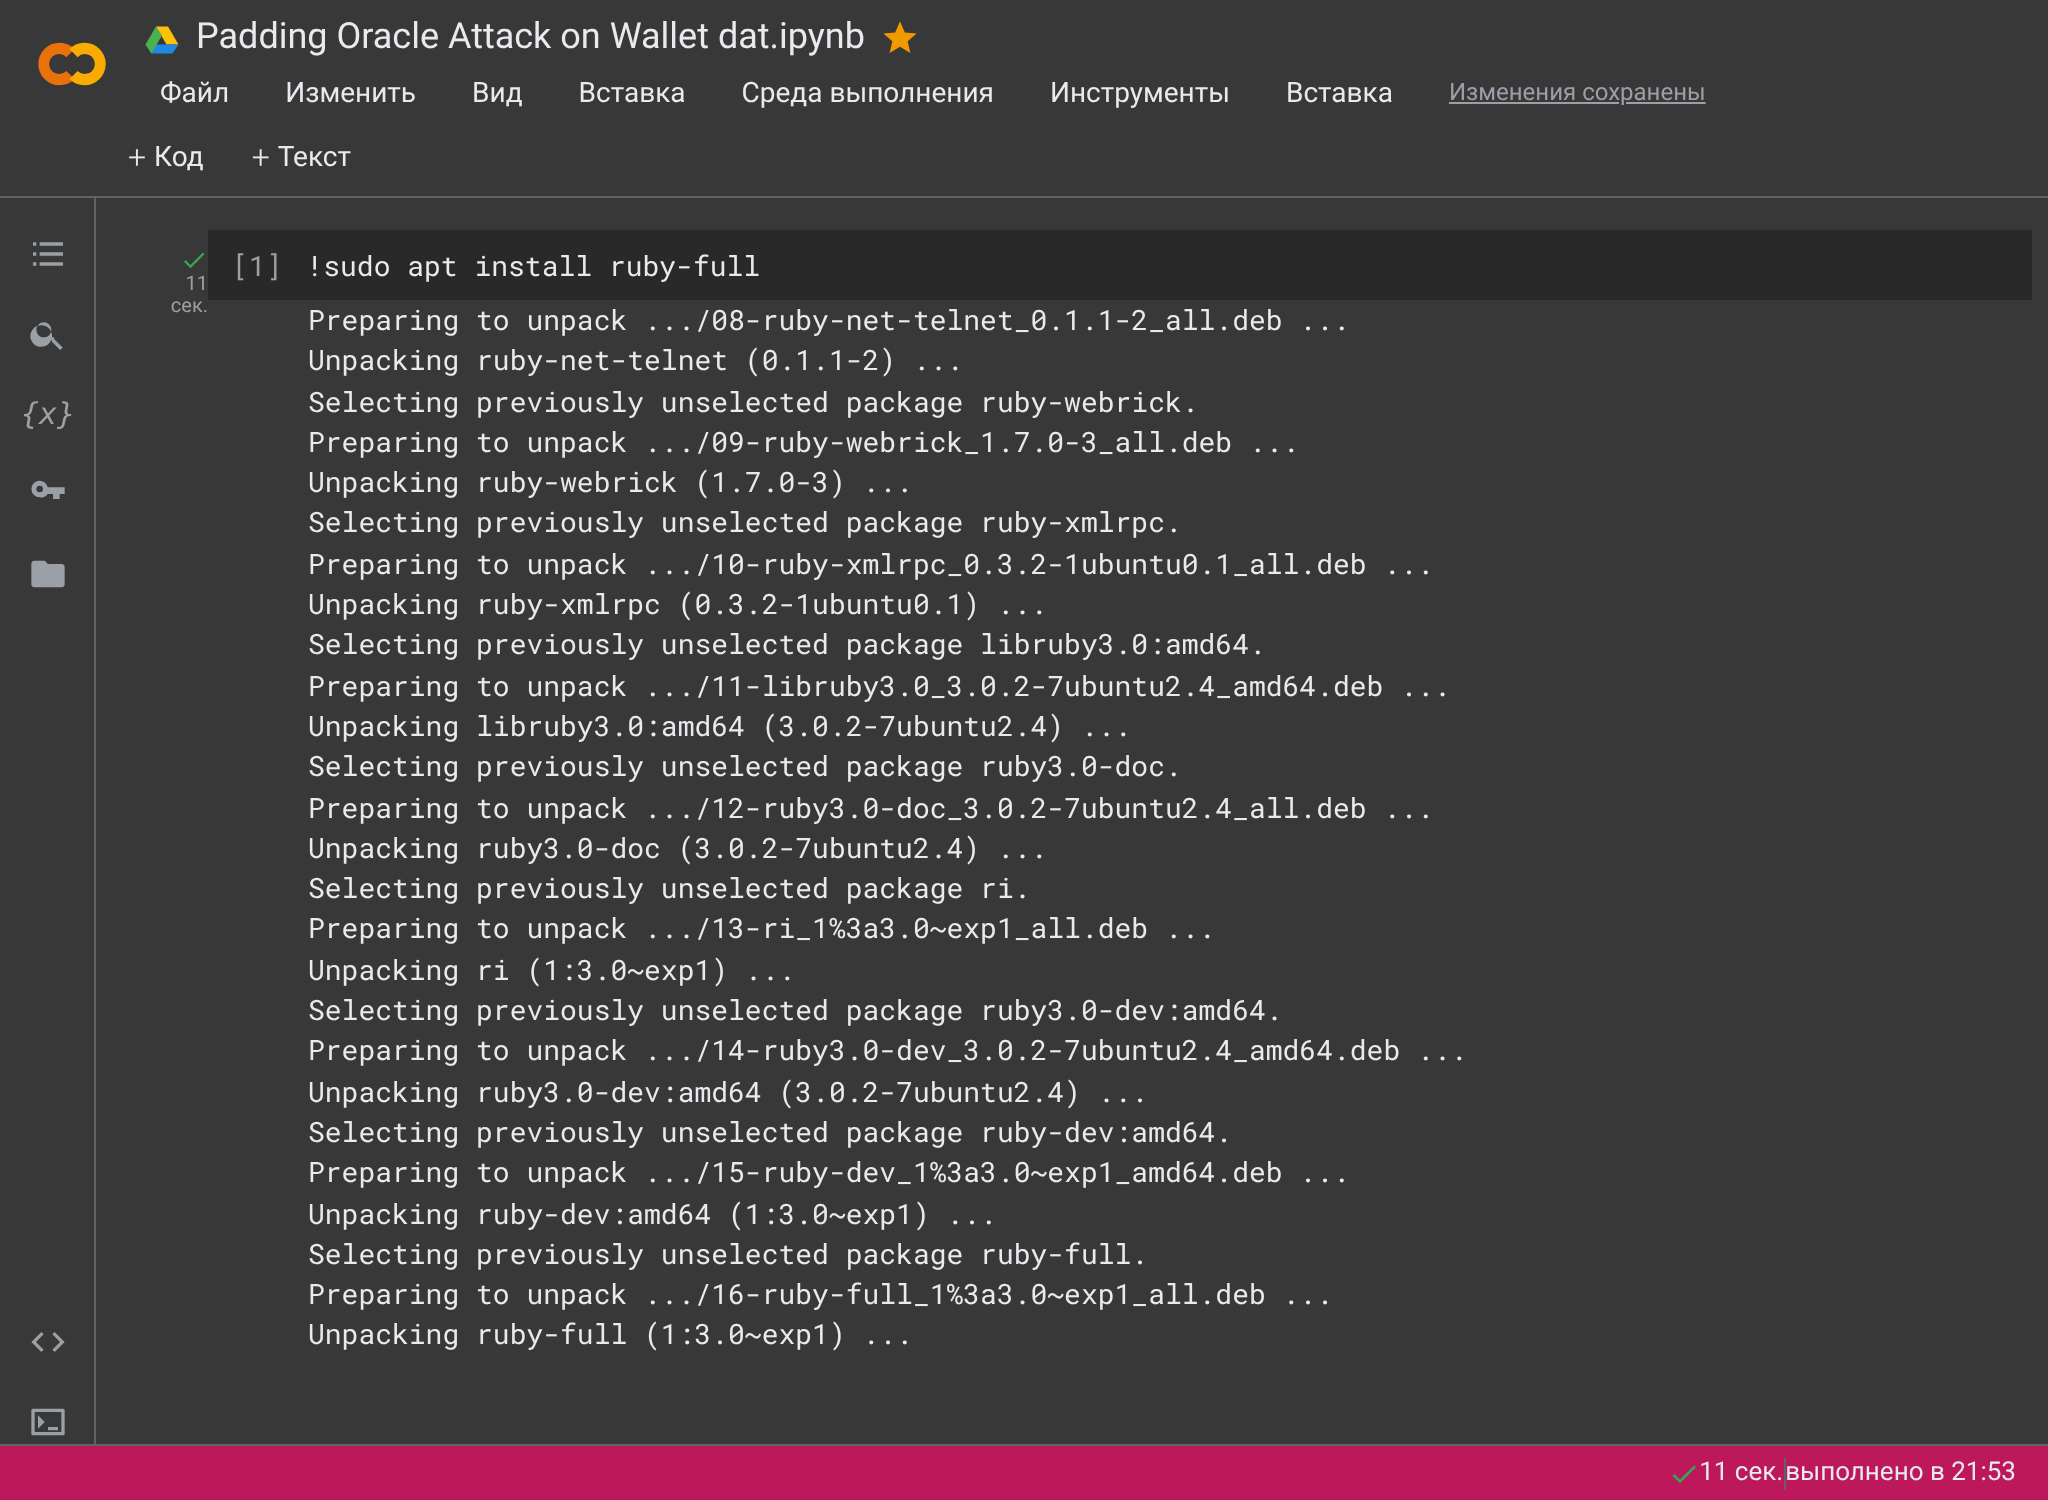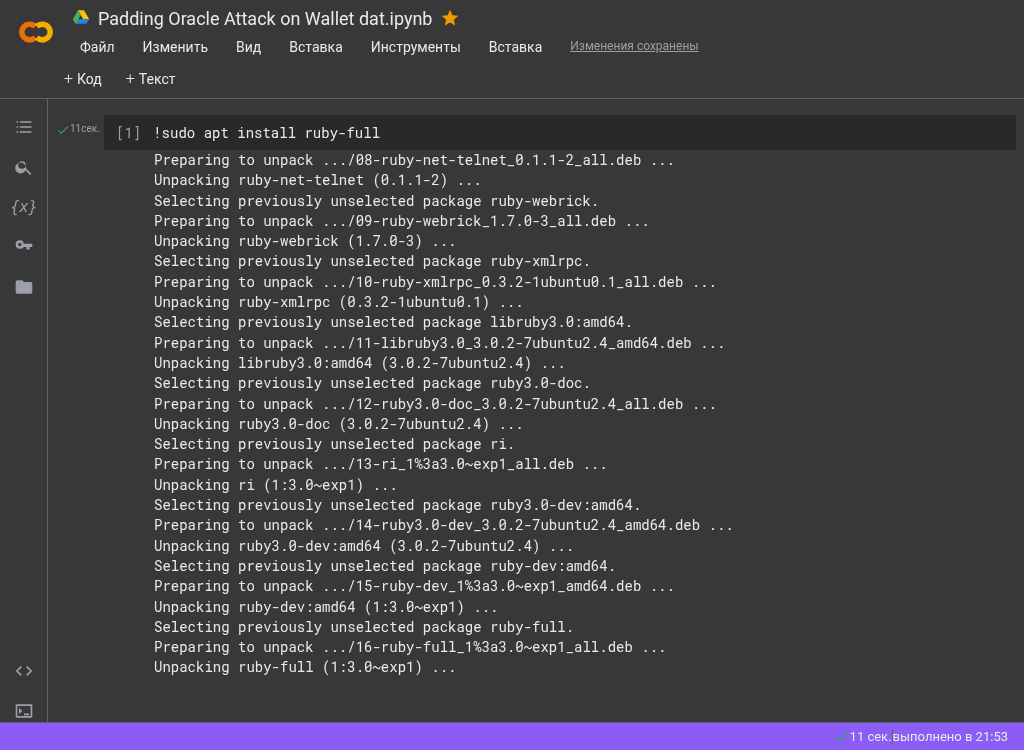--- a/index.html
+++ b/index.html
@@ -22,21 +22,21 @@
     width: 40px;
     height: 40px;
     margin-right: 16px;
     margin-top: 4px;
     position: relative;
   }
   .colab-logo svg { width: 40px; height: 40px; }
   .header-main { flex: 1; }
   .title-row {
     display: flex;
-    align-items: flex-start;
+    align-items: flex-end;
     gap: 8px;
   }
   .drive-icon { width: 18px; height: 18px; }
   .title {
     font-size: 18px;
     color: #e8eaed;
     font-weight: 400;
   }
   .star-icon {
     width: 20px;
@@ -106,21 +106,22 @@
     overflow: hidden;
     padding: 16px 0 0 0;
   }
   .cell {
     display: flex;
     margin: 0 8px;
   }
   .cell-gutter {
     width: 48px;
     display: flex;
-    align-items: flex-start;
+    flex-direction: column;
+    align-items: flex-end;
     padding-top: 8px;
     color: #34a853;
     font-size: 10px;
   }
   .check-small { width: 14px; height: 14px; }
   .gutter-time {
     color: #9aa0a6;
     font-size: 10px;
     line-height: 1.1;
     text-align: center;
@@ -146,21 +147,21 @@
     line-height: 1.45;
     white-space: pre;
     overflow: hidden;
   }
   .status-bar {
     position: absolute;
     bottom: 0;
     left: 0;
     right: 0;
     height: 28px;
-    background: #8b5cf6;
+    background: #be185d;
     border-top: 1px solid #5f6368;
     display: flex;
     justify-content: flex-end;
     align-items: center;
     padding: 0 16px;
     font-size: 13px;
     color: #e8eaed;
   }
   .status-bar .check { color: #34a853; width: 16px; height: 16px; }
   .status-sep {
@@ -187,20 +188,21 @@
       <span class="title">Padding Oracle Attack on Wallet dat.ipynb</span>
       <svg class="star-icon" viewBox="0 0 24 24" fill="currentColor">
         <path d="M12 17.3l6.2 3.7-1.6-7 5.4-4.7-7.1-.6L12 2 9.1 8.7 2 9.3l5.4 4.7-1.6 7z"></path>
       </svg>
     </div>
     <div class="menu-bar">
       <span class="menu-item">Файл</span>
       <span class="menu-item">Изменить</span>
       <span class="menu-item">Вид</span>
       <span class="menu-item">Вставка</span>
+      <span class="menu-item">Среда выполнения</span>
       <span class="menu-item">Инструменты</span>
       <span class="menu-item">Вставка</span>
       <span class="save-status">Изменения сохранены</span>
     </div>
   </div>
 </div>
 
 <div class="toolbar">
   <div class="toolbar-btn">
     <span class="plus">+</span>

